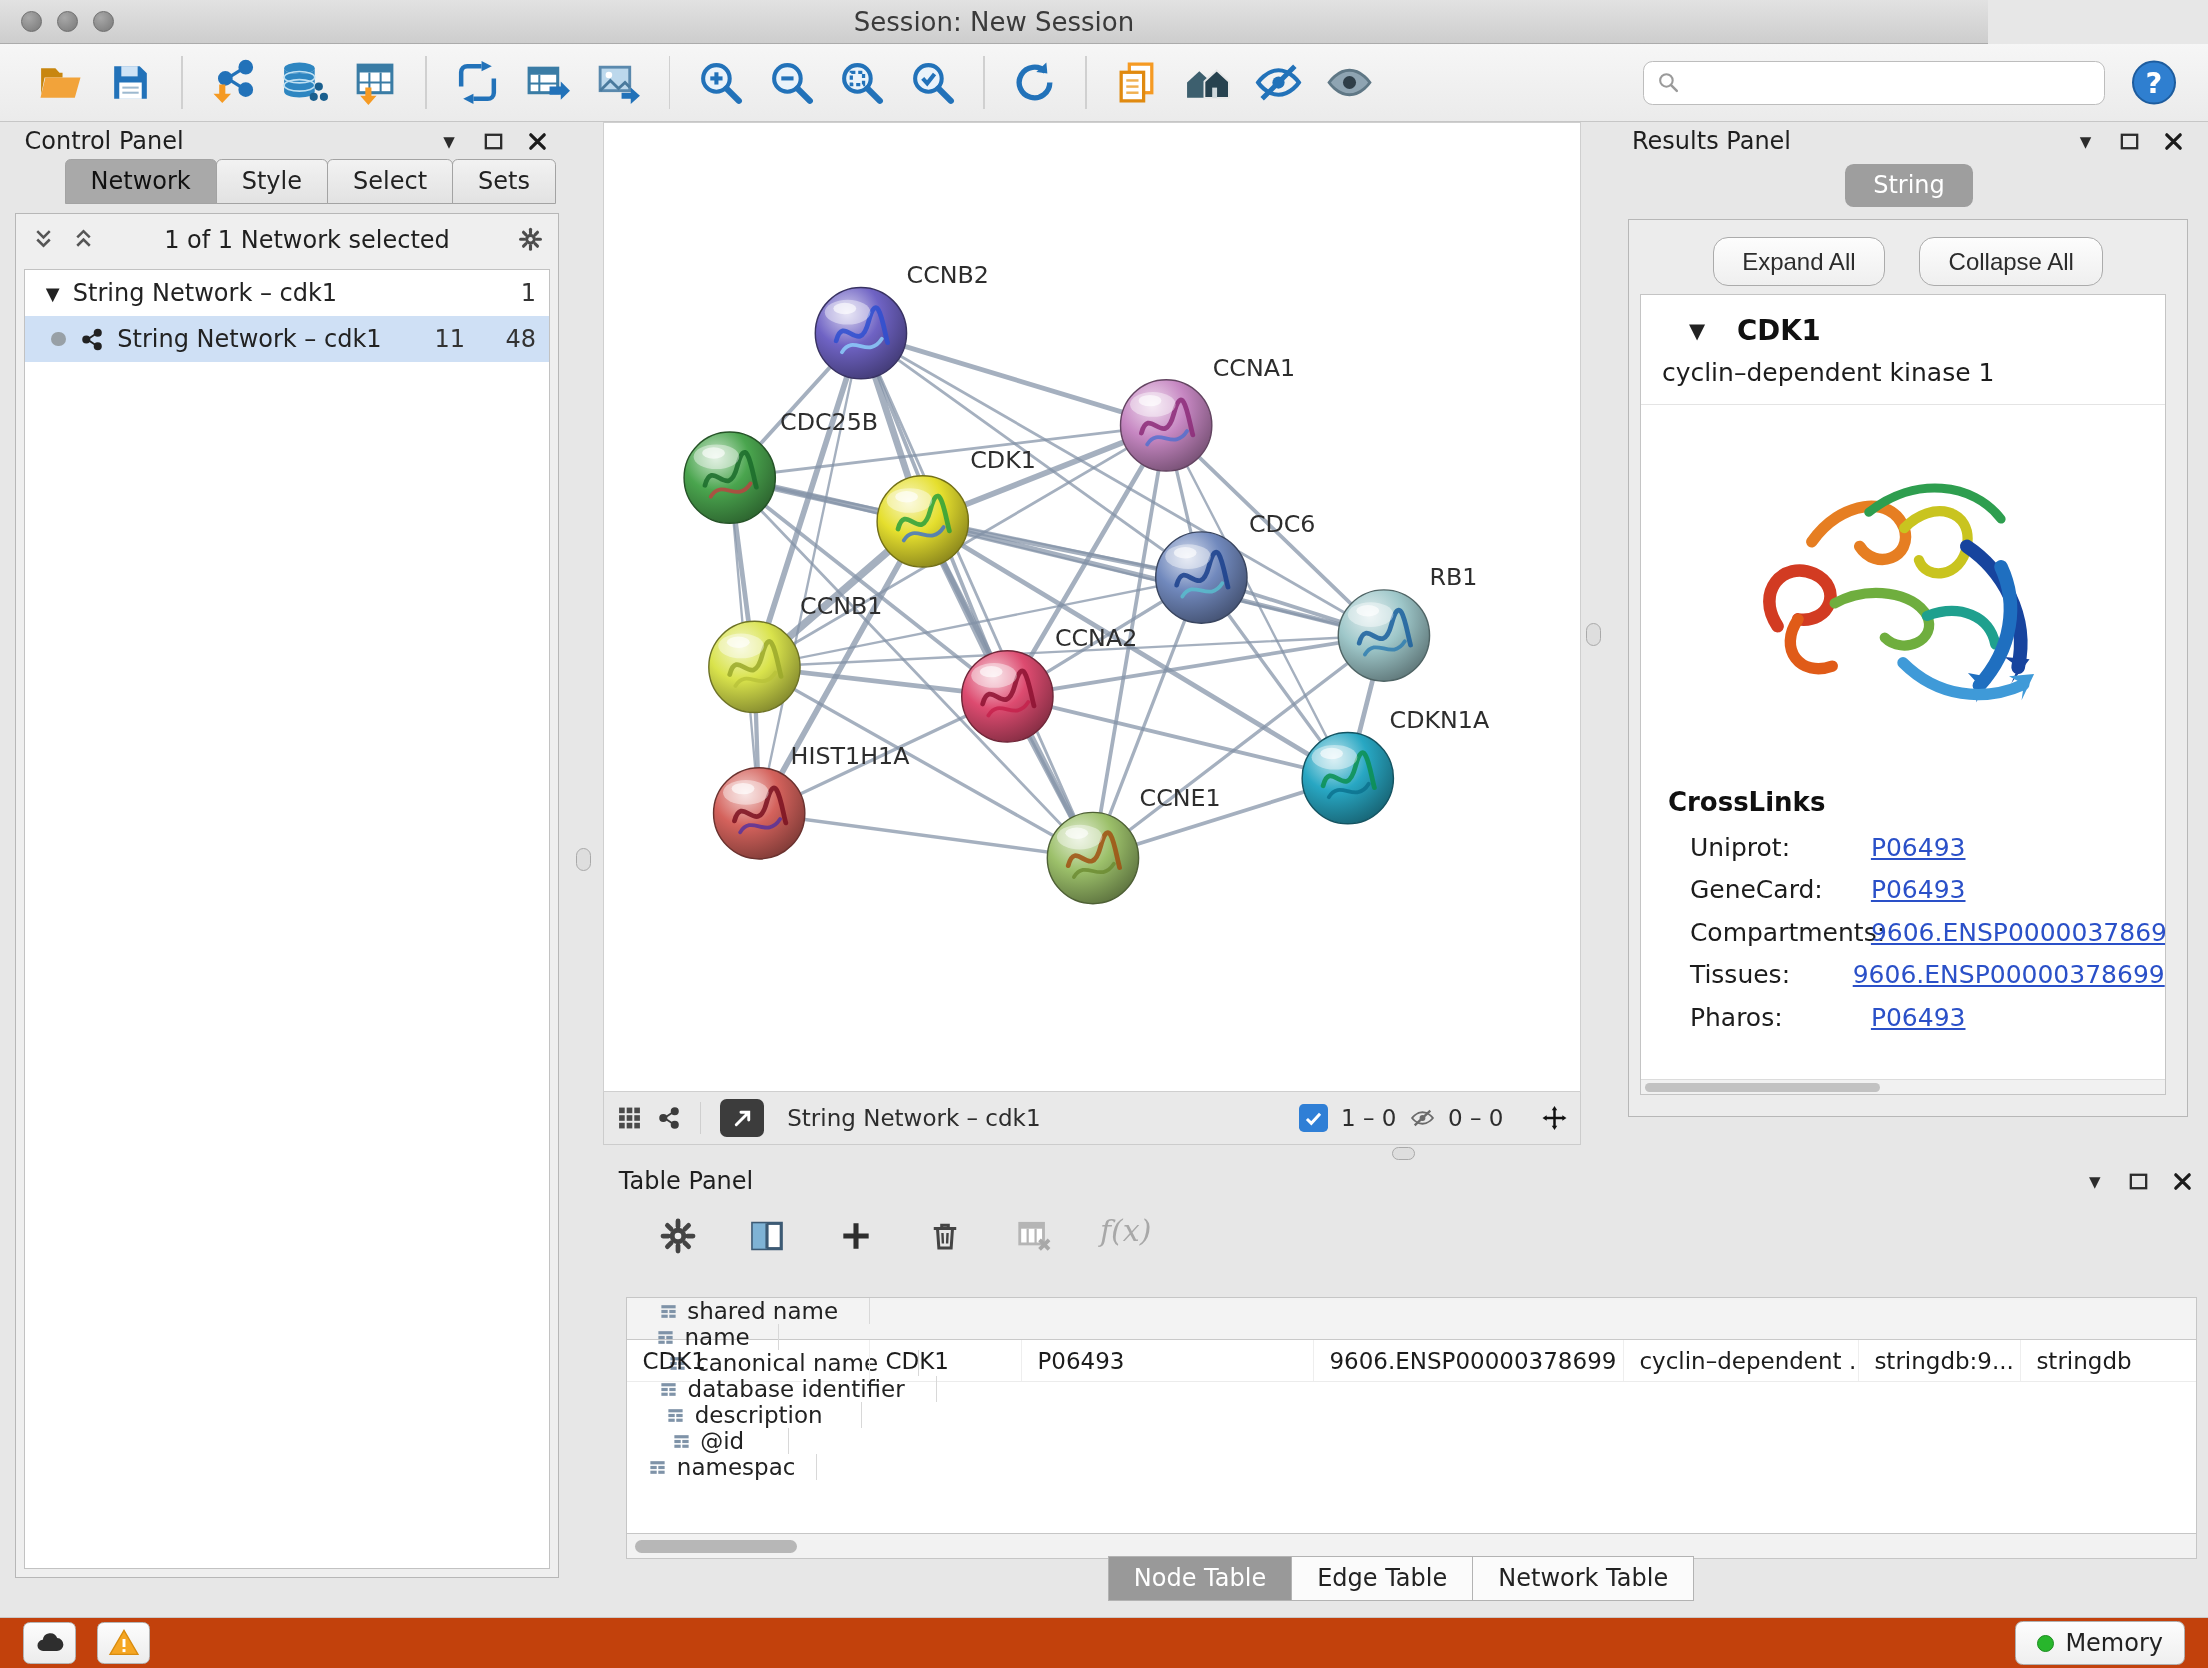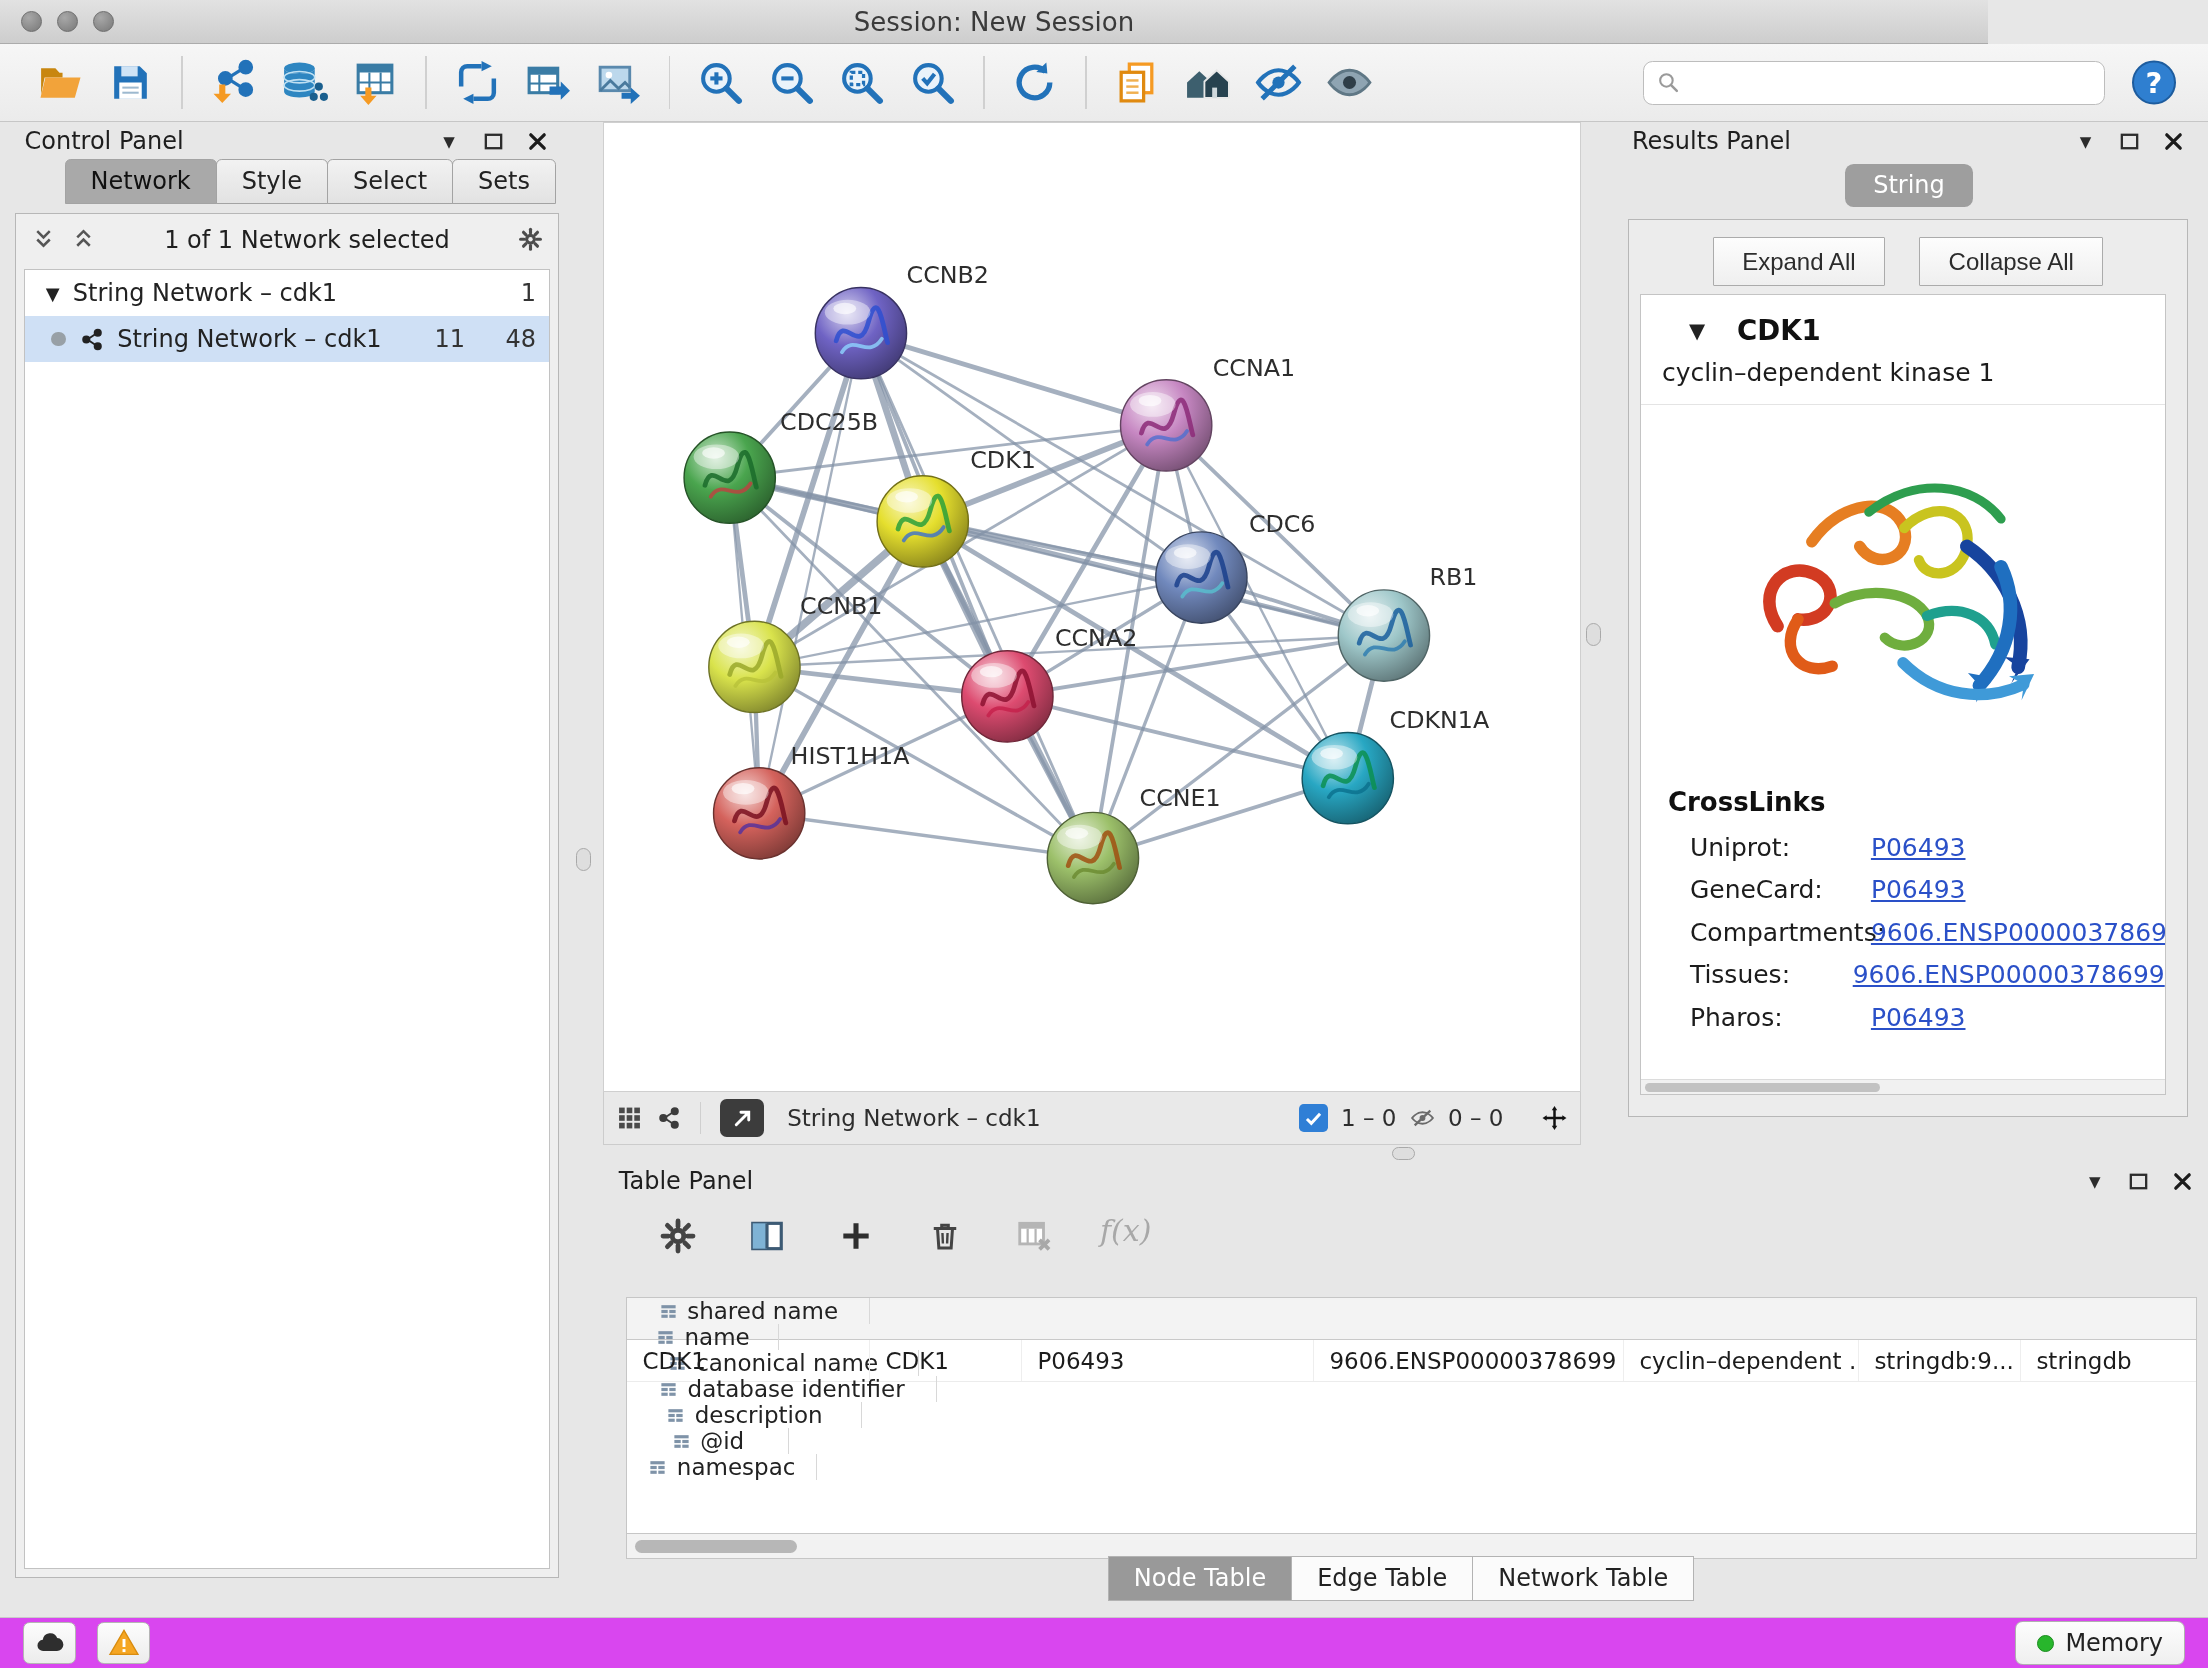--- a/index.html
+++ b/index.html
@@ -82,37 +82,37 @@
   .tp-tab { border:1px solid #b3b3b3; background:#fbfbfb; color:#222; padding:7.6px 25px;
     font-size:24px; margin-right:-1px; }
   .tp-tab.active { background:#999999; color:#fff; }
   
   .results-panel { position:absolute; left:1617px; top:122px; width:584px; height:999px; }
   .rp-badge-row { display:flex; justify-content:center; margin-top:3.8px; }
   .rp-badge { background:#9e9e9e; color:#fff; font-size:24px; padding:7.6px 28.5px; border-radius:8.6px; }
   .rp-box { position:absolute; left:11.4px; right:13.3px; top:97px; height:898px;
     border:1px solid #b7b7b7; background:#ececec; }
   .rp-btnrow { display:flex; justify-content:center; gap:34px; padding:17px 0 13.3px; }
-  .rp-btn { background:linear-gradient(#fdfdfd,#efefef); border:1px solid #ababab; border-radius:1px;
+  .rp-btn { background:linear-gradient(#fdfdfd,#efefef); border:1px solid #ababab; border-radius:15px;
     font-size:24px; color:#2c2c2c; padding:9.5px 28.5px; }
   .rp-card { position:absolute; left:10.5px; right:21px; top:74px; bottom:21px;
     background:#fff; border:1px solid #c4c4c4; overflow:hidden; }
   .gene-head { display:flex; align-items:center; gap:32px; padding:19px 0 5.7px 48px; }
   .gene-symbol { font-size:27.6px; font-weight:bold; color:#111; }
   .gene-desc { padding:5.7px 0 17px 21px; font-size:25px; color:#1c1c1c; border-bottom:1px solid #e4e4e4; }
   .protein-wrap { display:flex; justify-content:center; padding:27px 0 9.5px; }
   .xl-heading { font-size:26px; font-weight:bold; color:#101010; padding:25px 0 9.5px 27px; }
   .xl-row { display:flex; padding:6.7px 0 6.7px 49px; font-size:25px; }
   .xl-label { width:181px; color:#1c1c1c; }
   .xl-link { color:#2a50c8; text-decoration:underline; cursor:pointer; }
   .rp-scroll { position:absolute; left:0; right:0; bottom:0; height:15px; background:#f1f1f1; border-top:1px solid #dcdcdc; }
   .rp-thumb { position:absolute; left:3.8px; top:2.9px; width:45%; height:9.5px; background:#c2c2c2; border-radius:4.8px; }
   
   .statusbar { position:absolute; left:0; bottom:0; width:2208px; height:51px;
-    background:#d946ef; border-top:1px solid #c9c9c9; display:flex; align-items:center; padding:0 23px; gap:21px; }
+    background:#c2410c; border-top:1px solid #c9c9c9; display:flex; align-items:center; padding:0 23px; gap:21px; }
   .fbtn { width:53px; height:42px; border:1px solid #b5b5b5; border-radius:6.7px;
     background:linear-gradient(#fdfdfd,#ececec); display:flex; align-items:center; justify-content:center; }
   .memory-btn { margin-left:auto; height:44px; border:1px solid #b0b0b0; border-radius:7.6px;
     background:linear-gradient(#fdfdfd,#efefef); display:flex; align-items:center; gap:11.4px;
     padding:0 21px; font-size:24px; color:#222; }
   .mem-dot { width:17px; height:17px; border-radius:50%; background:#28b62c; border:1px solid #1c8c20; }
   text { user-select:none; }
 </style>
 </head>
 <body>

